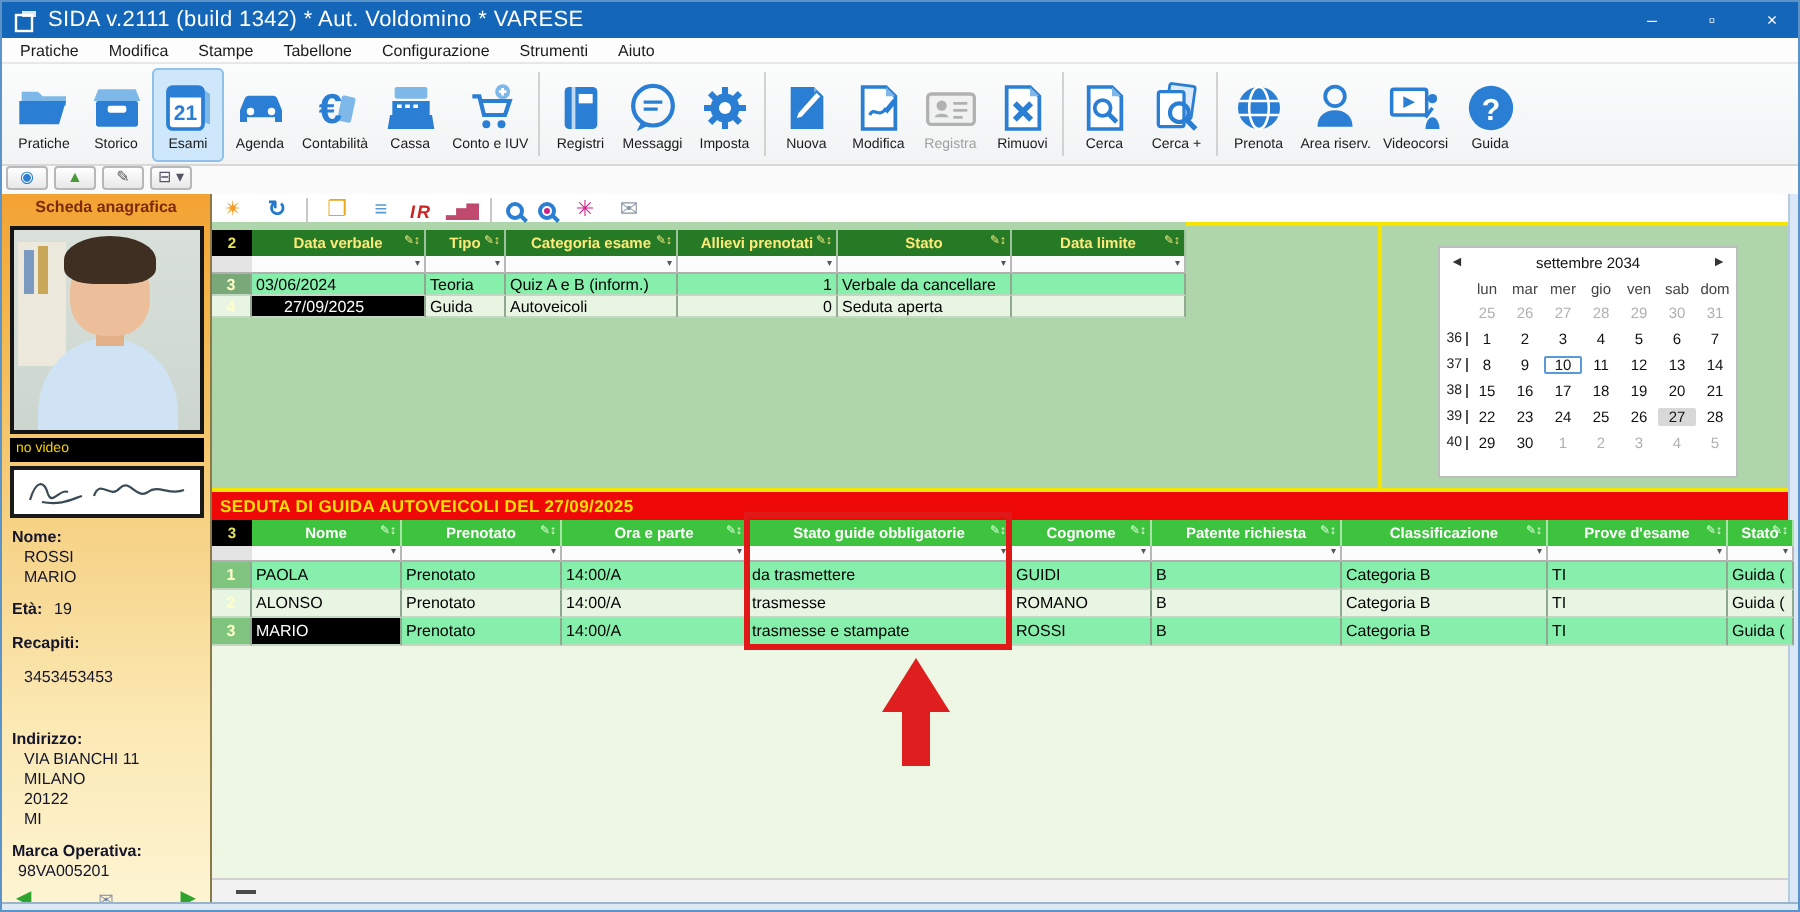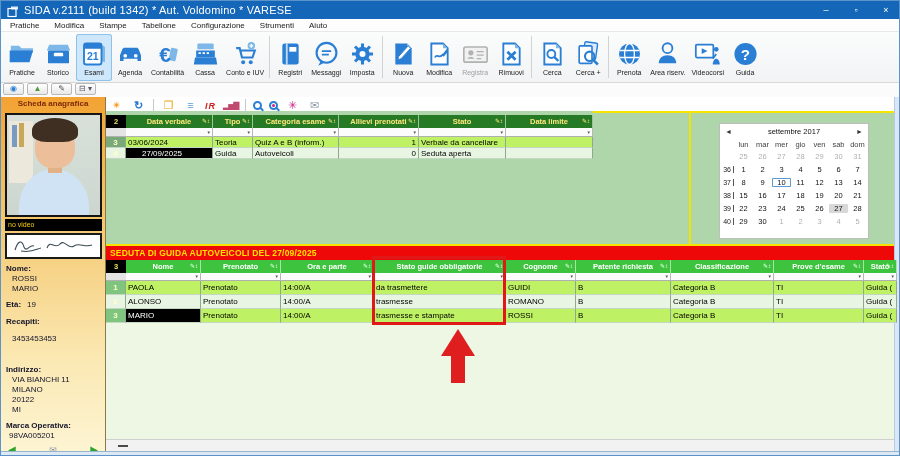--- a/index.html
+++ b/index.html
@@ -81,21 +81,21 @@
   
   .grid { position:absolute; }
   .trow { display:flex; }
   .cell { flex:0 0 auto; overflow:hidden; white-space:nowrap; }
   .grid .th { position:relative; text-align:center; font-size:7.5px; font-weight:bold; border-right:1px solid rgba(255,255,255,.55); }
   .grid .sort { position:absolute; right:2px; top:0; font-size:6px; font-weight:normal; }
   .grid .rownum { text-align:center; font-weight:bold; font-size:7.5px; }
   .grid .count { background:#000; color:#e6e65a; }
   .grid .fc { background:#fcfcfc; border-right:1px solid #b8b8b8; border-bottom:1px solid #b0b0b0; font-size:5px; color:#555; text-align:right; padding-right:2px; }
   .grid .fspace { background:#e4e4e4; border-bottom:1px solid #b0b0b0; }
-  .grid .data .cell { font-size:8px; padding-left:2px; border-right:1px solid #8fa88f; border-bottom:1px solid #c2d8c2; background:#bef264; }
+  .grid .data .cell { font-size:8px; padding-left:2px; border-right:1px solid #8fa88f; border-bottom:1px solid #c2d8c2; background:#86efac; }
   .grid .data .rownum { padding-left:0; color:#ffffc8; }
   .grid .data.alt .cell { background:#e9f5e3; }
   .grid .selcell { background:#000 !important; color:#fff; }
 
   .exam .th { background:#267a26; color:#ffe97a; height:13px; line-height:13px; }
   .exam .sort { color:#ffe97a; line-height:13px; }
   .exam .count { height:13px; line-height:13px; }
   .exam .fc, .exam .fspace { height:9px; line-height:8px; }
   .exam .data .cell { height:11px; line-height:11px; }
   .exam .data .rownum { background:#79a879; border-right:1px solid #55805 5; }
@@ -449,21 +449,21 @@
         <div class="cell" style="width: 86px;">Autoveicoli</div>
         <div class="cell" style="width: 80px; text-align: right; padding-right: 2px;">0</div>
         <div class="cell" style="width: 87px;">Seduta aperta</div>
         <div class="cell" style="width: 87px;"></div>
       </div>
     </div>
 
   <div class="abs calbox">
     <div class="cal-nav">
       <span class="cal-arrow">◄</span>
-      <span class="cal-title">settembre 2017</span>
+      <span class="cal-title">settembre 2034</span>
       <span class="cal-arrow">►</span>
     </div>
     <div id="calgrid">
         <div class="cal-row cal-daynames">
           <span class="cal-wn"></span>
           <span class="cal-d">lun</span>
           <span class="cal-d">mar</span>
           <span class="cal-d">mer</span>
           <span class="cal-d">gio</span>
           <span class="cal-d">ven</span>

